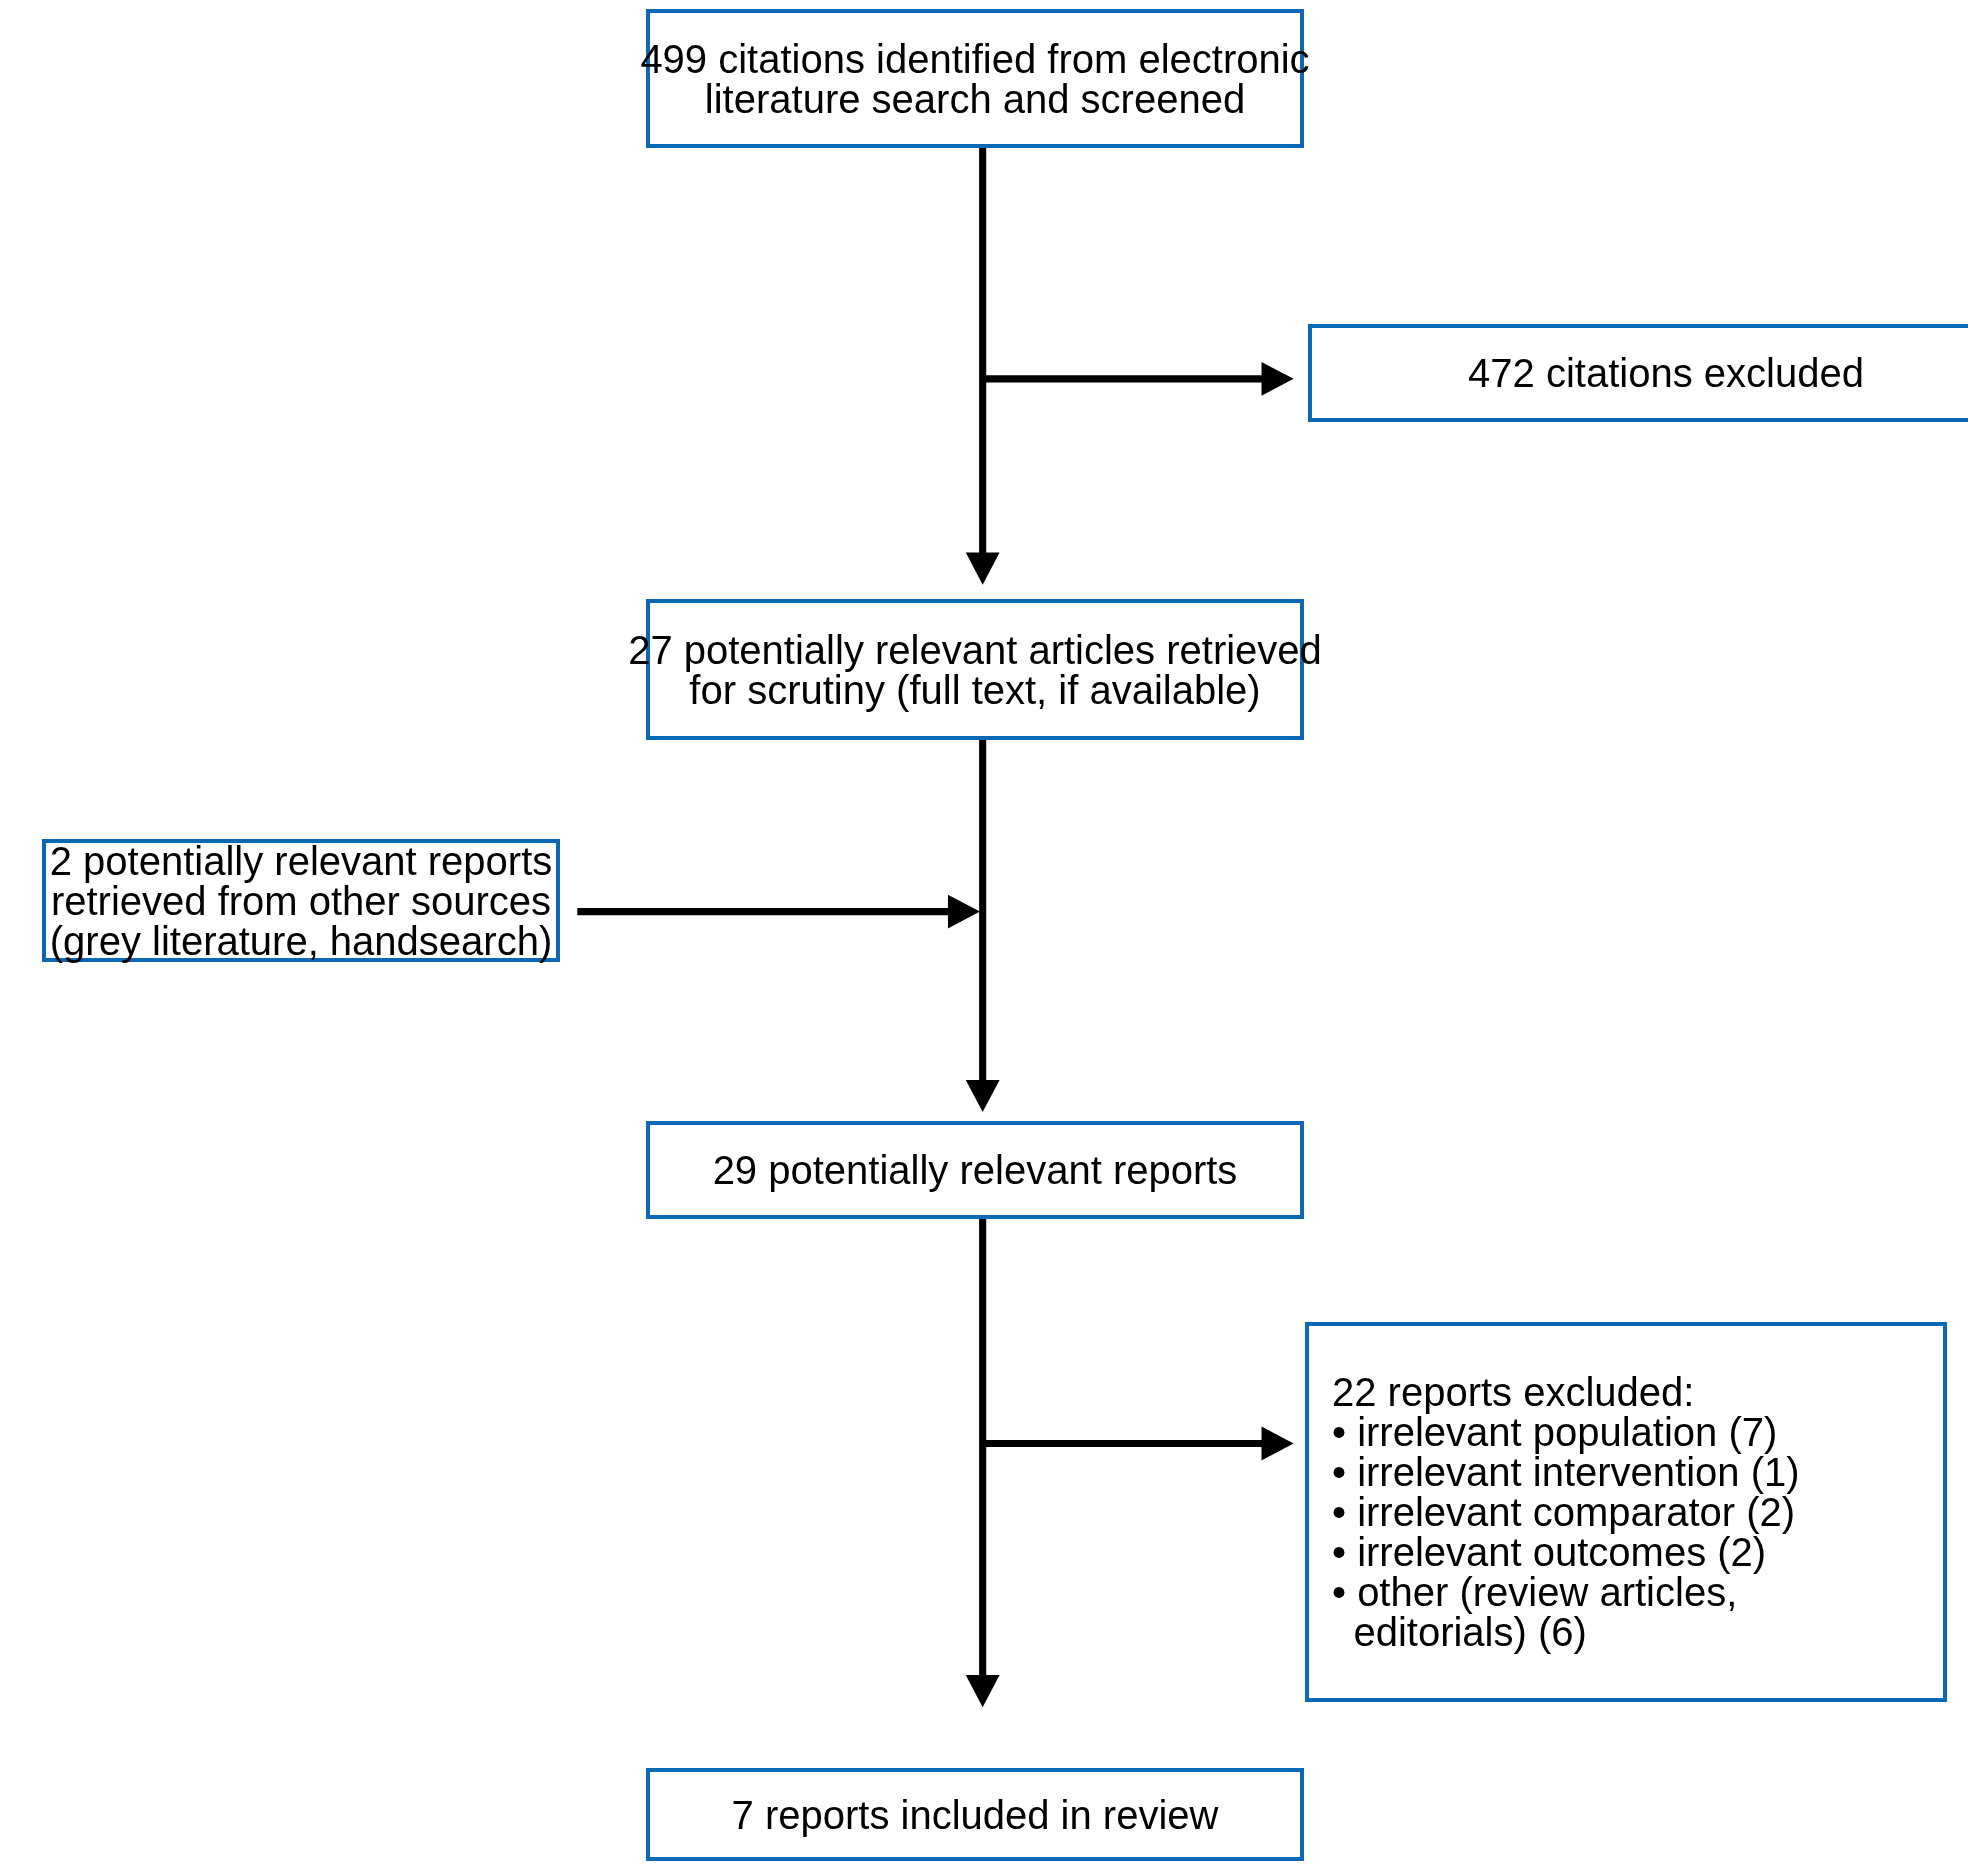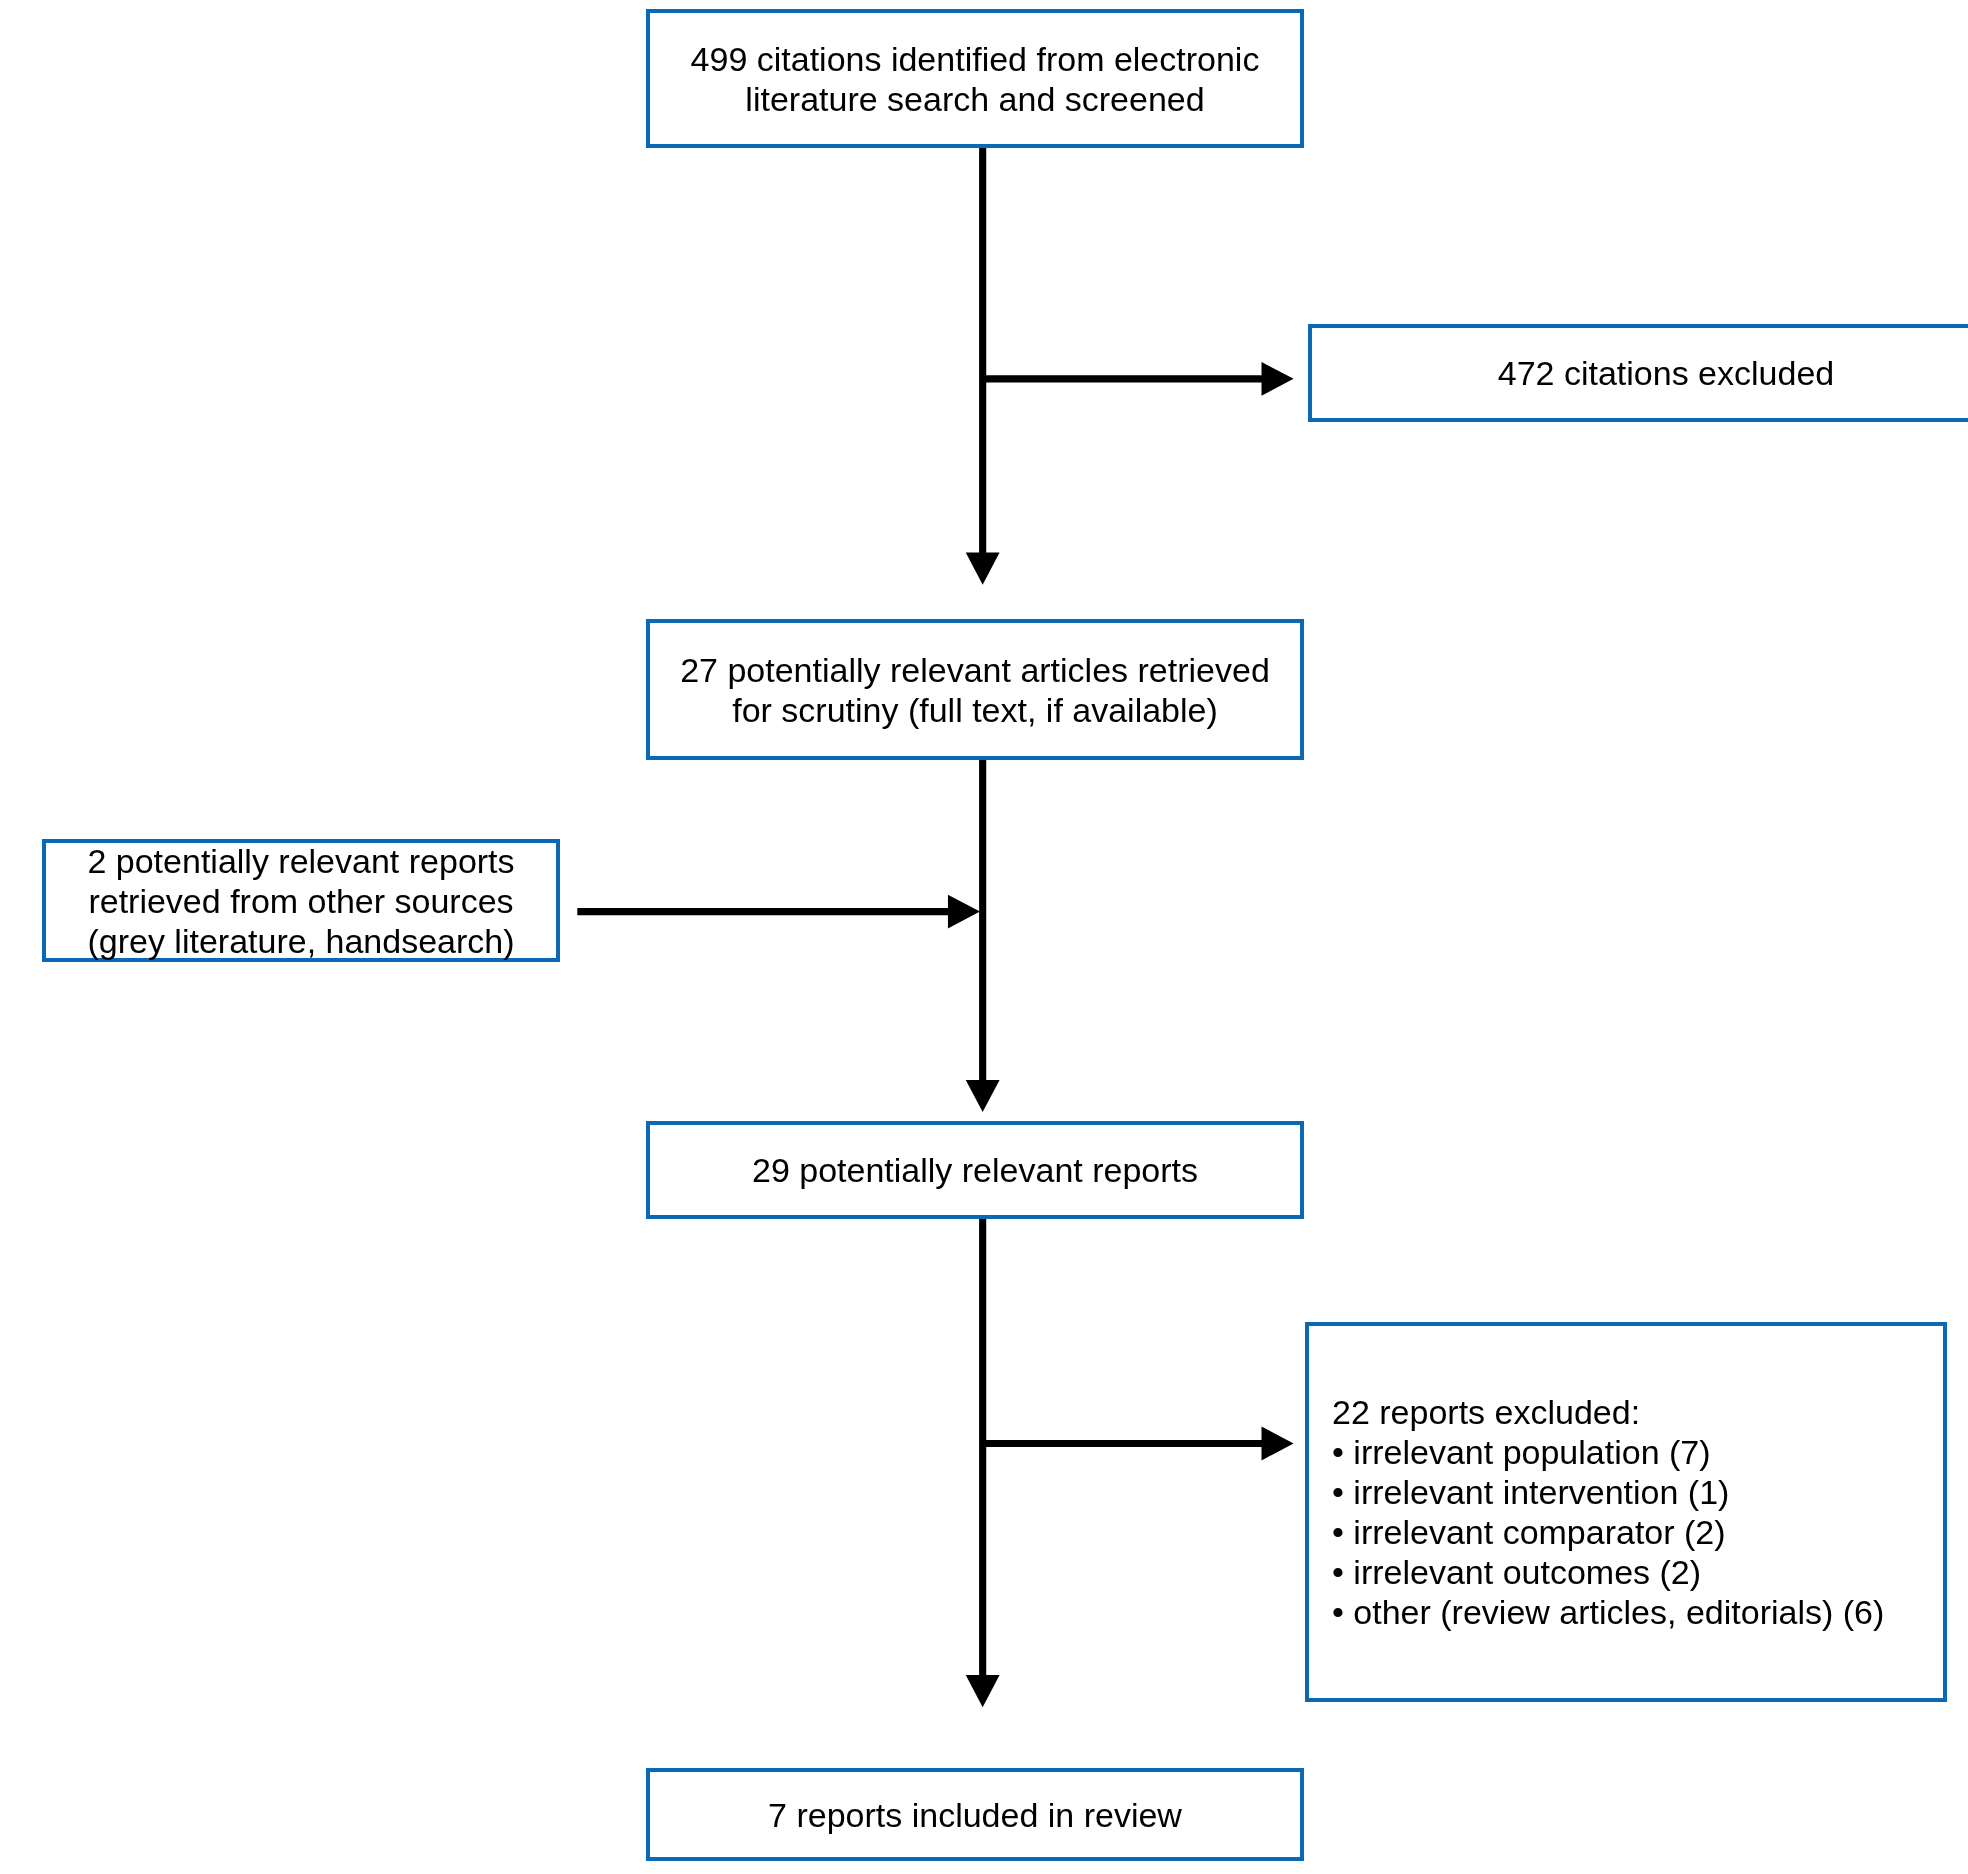--- a/index.html
+++ b/index.html
@@ -9,21 +9,21 @@
     --background: #ffffff;
   }
   * { box-sizing: border-box; }
   html, body { margin: 0; padding: 0; background: var(--background); }
   .canvas {
     position: relative;
     width: 1968px;
     height: 1874px;
     background: var(--background);
     font-family: "Liberation Sans", sans-serif;
-    font-size: 34px;
+    font-size: 40px;
     line-height: 40px;
     color: var(--text);
   }
   svg.arrows {
     position: absolute;
     left: 0; top: 0;
     width: 1968px; height: 1874px;
   }
   svg.arrows line { stroke: var(--arrow); stroke-width: 8; }
   svg.arrows polygon { fill: var(--arrow); stroke: none; }
@@ -84,21 +84,21 @@
 
   <div class="box" style="left:646px; top:9px; width:658px; height:139px;">
     <div class="tline">499 citations identified from electronic</div>
     <div class="tline">literature search and screened</div>
   </div>
 
   <div class="box" style="left:1308px; top:324px; width:716px; height:98px;">
     <div class="tline">472 citations excluded</div>
   </div>
 
-  <div class="box" style="left:646px; top:599px; width:658px; height:141px;margin-top:20px;">
+  <div class="box" style="left:646px; top:599px; width:658px; height:141px;">
     <div class="tline">27 potentially relevant articles retrieved</div>
     <div class="tline">for scrutiny (full text, if available)</div>
   </div>
 
   <div class="box" style="left:42px; top:839px; width:518px; height:123px;">
     <div class="tline">2 potentially relevant reports</div>
     <div class="tline">retrieved from other sources</div>
     <div class="tline">(grey literature, handsearch)</div>
   </div>
 

